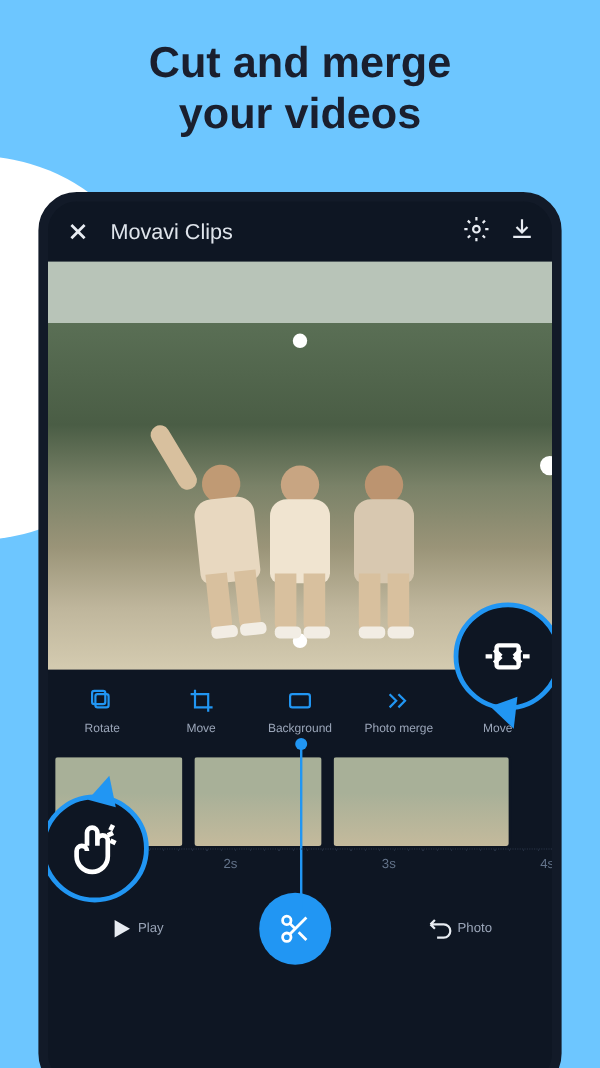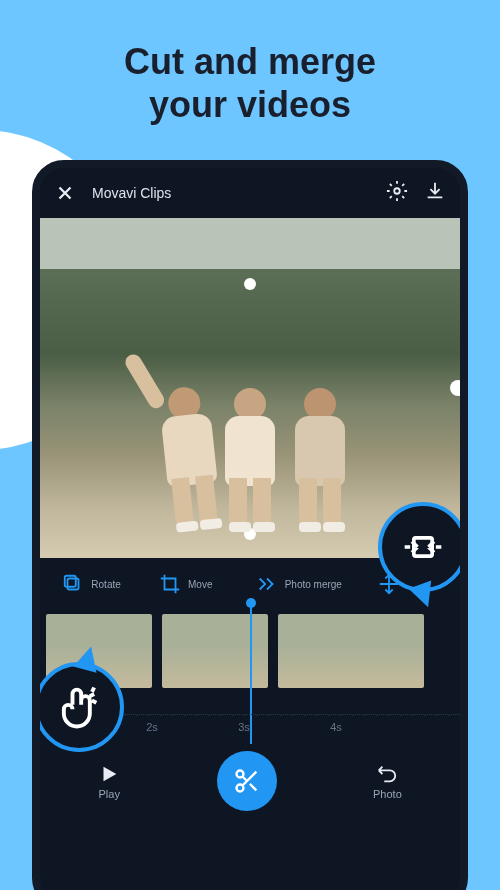--- a/index.html
+++ b/index.html
@@ -15,21 +15,21 @@
   width: 320px; height: 320px;
   background: #fff;
   border-radius: 50%;
   left: -180px; top: 130px;
 }
 .promo-headline {
   text-align: center;
   font-size: 36px;
   font-weight: 700;
   color: #1a1f2e;
-  padding-top: 40px;
+  padding-top: 30px;
   line-height: 1.2;
   position: relative;
   z-index: 2;
 }
 .phone {
   position: absolute;
   left: 32px; right: 32px;
   top: 160px; bottom: -20px;
   background: #0e1623;
   border: 8px solid #121a28;
@@ -38,21 +38,21 @@
   z-index: 3;
 }
 .app-bar {
   height: 50px;
   display: flex;
   align-items: center;
   padding: 0 14px;
   color: #e8ecf2;
 }
 .app-bar .close { width: 26px; display:flex; align-items:center; }
-.app-title { margin-left: 12px; font-size: 14px; font-weight: 500; flex: 1; color: #dfe4eb; }
+.app-title { margin-left: 12px; font-size: 18px; font-weight: 500; flex: 1; color: #dfe4eb; }
 .app-bar .right { display: flex; gap: 16px; align-items:center; }
 .icon-svg { width: 22px; height: 22px; }
 .preview {
   height: 340px;
   background: linear-gradient(to bottom,
     #b8c4b8 0%, #b8c4b8 15%,
     #5a6f55 15%, #4a5d45 40%,
     #7a8268 55%, #9a9478 70%,
     #bfb69c 85%, #d4cbb0 100%);
   position: relative;
@@ -84,21 +84,21 @@
 .arm-up { position:absolute; top:-40px; left:-10px; width:16px; height:60px; background:#d8c09e; border-radius:8px; transform:rotate(-25deg); }
 
 .toolbar {
   display: flex;
   padding: 14px 4px 10px;
   justify-content: space-around;
   overflow: hidden;
 }
 .tool {
   display: flex;
-  flex-direction: row;
+  flex-direction: column;
   align-items: center;
   gap: 6px;
   color: #2196f3;
   font-size: 10px;
   min-width: 62px;
 }
 .tool .label { color:#9aa5b8; }
 .tool-icon { width:24px; height:24px; display:flex; align-items:center; justify-content:center; }
 
 .timeline {
@@ -125,42 +125,42 @@
   background: #2196f3;
   margin-top: -86px;
 }
 .playhead::before {
   content:'';
   position:absolute; top:-6px; left:-4px;
   width:10px; height:10px; background:#2196f3; border-radius:50%;
 }
 .ruler {
   display: flex;
-  gap: 72px;
+  gap: 112px;
   padding: 6px 10px 14px;
   color: #64748b;
   font-size: 11px;
   border-top: 1px dotted #2a3548;
-  margin-top: 24px;
+  margin-top: 0;
   position: relative;
 }
 .ruler span { min-width: 20px; text-align:center; }
 .ruler::before {
   content:'';
   position:absolute; inset:0 0 auto 0;
   height:1px;
   background-image: repeating-linear-gradient(90deg,#2a3548 0 1px,transparent 1px 12px);
 }
 .bottom {
   display:flex;
   align-items:center;
   justify-content:space-around;
   padding: 4px 10px 20px;
 }
-.ctrl { display:flex; flex-direction:column; align-items:center; gap:3px; color:#9aa5b8; font-size:11px; }
+.ctrl { display:flex; flex-direction:row; align-items:center; gap:3px; color:#9aa5b8; font-size:11px; }
 .ctrl.big { }
 .split-btn {
   width:60px; height:60px;
   background:#2196f3;
   border-radius:50%;
   display:flex; align-items:center; justify-content:center;
 }
 .callout {
   position:absolute;
   width:90px; height:90px;
@@ -283,20 +283,28 @@
       <div class="tool-icon">
           <svg width="22" height="22" viewBox="0 0 24 24" fill="none" stroke="#2196f3" stroke-width="2">
             <path d="M6 2v16h16M2 6h16v16"></path>
           </svg>
         </div>
       <span class="label">Move</span>
     </div>
     <div class="tool">
       <div class="tool-icon">
           <svg width="22" height="22" viewBox="0 0 24 24" fill="none" stroke="#2196f3" stroke-width="2">
+            <rect x="3" y="6" width="18" height="12" rx="2"></rect>
+          </svg>
+        </div>
+      <span class="label">Background</span>
+    </div>
+    <div class="tool">
+      <div class="tool-icon">
+          <svg width="22" height="22" viewBox="0 0 24 24" fill="none" stroke="#2196f3" stroke-width="2">
             <path d="M4 6l6 6-6 6M12 6l6 6-6 6"></path>
           </svg>
         </div>
       <span class="label">Photo merge</span>
     </div>
     <div class="tool">
       <div class="tool-icon">
           <svg width="22" height="22" viewBox="0 0 24 24" fill="none" stroke="#2196f3" stroke-width="2">
             <path d="M12 2v20M2 12h20M8 6l4-4 4 4M8 18l4 4 4-4"></path>
           </svg>

